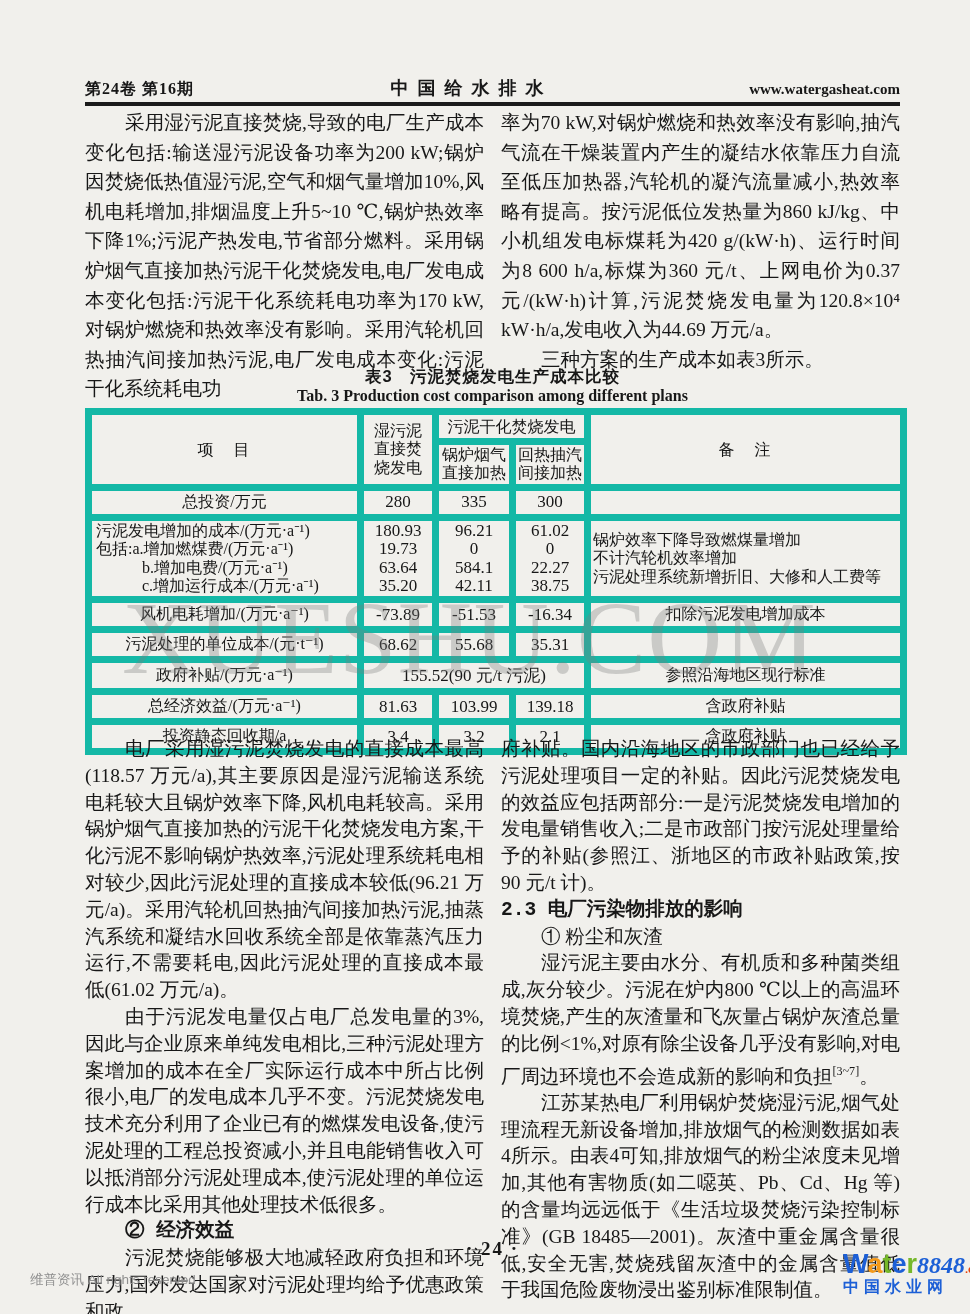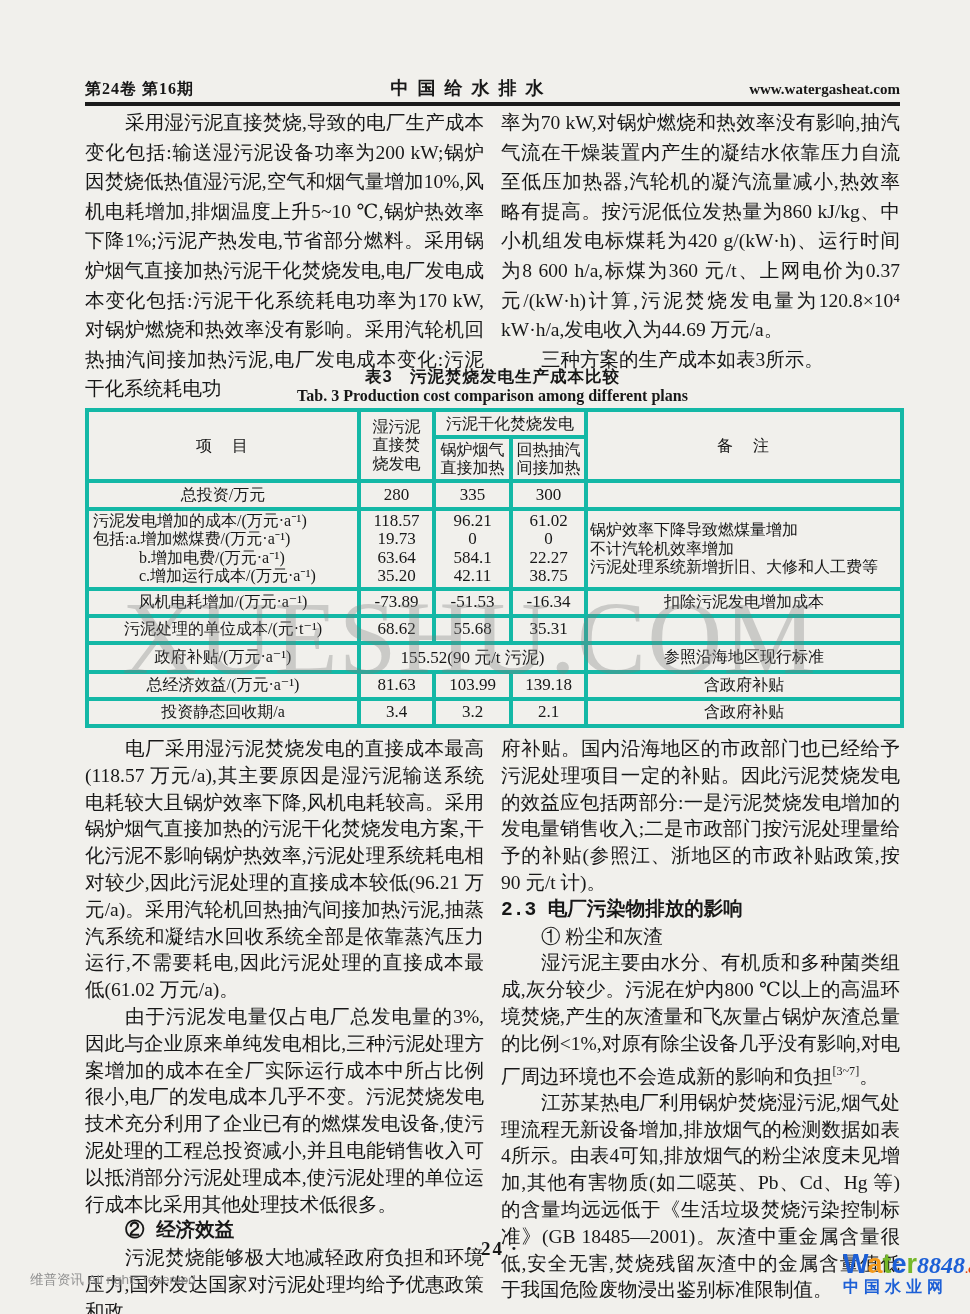--- a/index.html
+++ b/index.html
@@ -35,21 +35,21 @@
   
   .tcaption { position:absolute; left:85px; width:815px; text-align:center; }
   .tcap-zh { top:366px; font-size:16.5px; font-weight:bold;
              font-family:"Liberation Sans","DejaVu Sans",sans-serif; letter-spacing:1px; }
   .tcap-en { top:387px; font-size:16px; font-weight:bold; }
 
   
   table.cost { position:absolute; top:408px; left:85px; width:815px;
                border-collapse:collapse; table-layout:fixed;
                border:2px solid #1b1b1b; font-size:16px; }
-  table.cost td { border:4px solid #14b8a6; text-align:center; vertical-align:middle;
+  table.cost td { border:7px solid #14b8a6; text-align:center; vertical-align:middle;
                   padding:1px 2px; overflow:hidden; }
   col.c-item  { width:272px; }
   col.c-wet   { width:75px; }
   col.c-boil  { width:77px; }
   col.c-reh   { width:75px; }
   col.c-rem   { width:316px; }
   tr.hr1 { height:24px; }
   tr.hr2 { height:44px; }
   tr.r-inv { height:28px; }
   tr.r-cost { height:74px; }
@@ -150,21 +150,21 @@
       </tr>
 
       <tr class="r-cost">
         <td class="item-left">
           <span class="tl">污泥发电增加的成本/(万元·a⁻¹)</span>
           <span class="tl">包括:a.增加燃煤费/(万元·a⁻¹)</span>
           <span class="tl ind">b.增加电费/(万元·a⁻¹)</span>
           <span class="tl ind">c.增加运行成本/(万元·a⁻¹)</span>
         </td>
         <td class="vals">
-          <span class="tl num">118.57</span>
+          <span class="tl num">180.93</span>
           <span class="tl num">19.73</span>
           <span class="tl num">63.64</span>
           <span class="tl num">35.20</span>
         </td>
         <td class="vals">
           <span class="tl num">96.21</span>
           <span class="tl num">0</span>
           <span class="tl num">584.1</span>
           <span class="tl num">42.11</span>
         </td>

